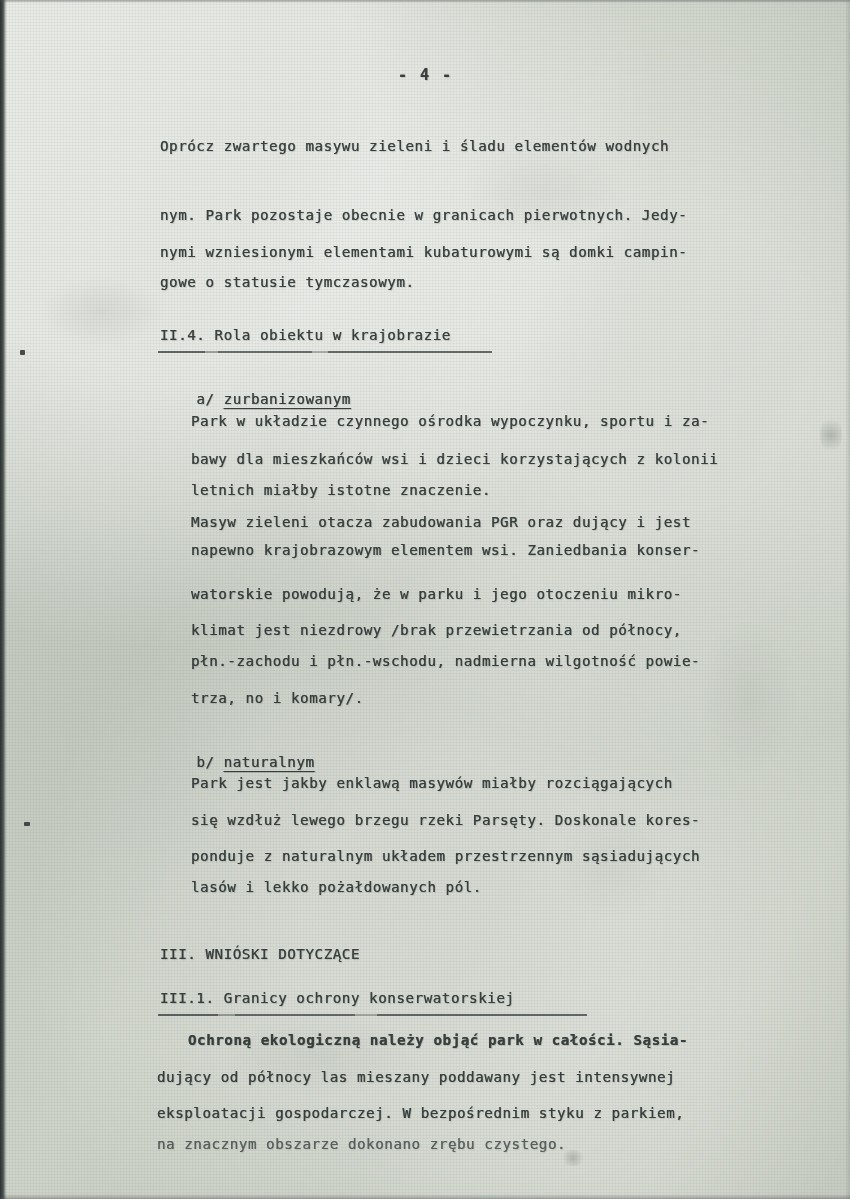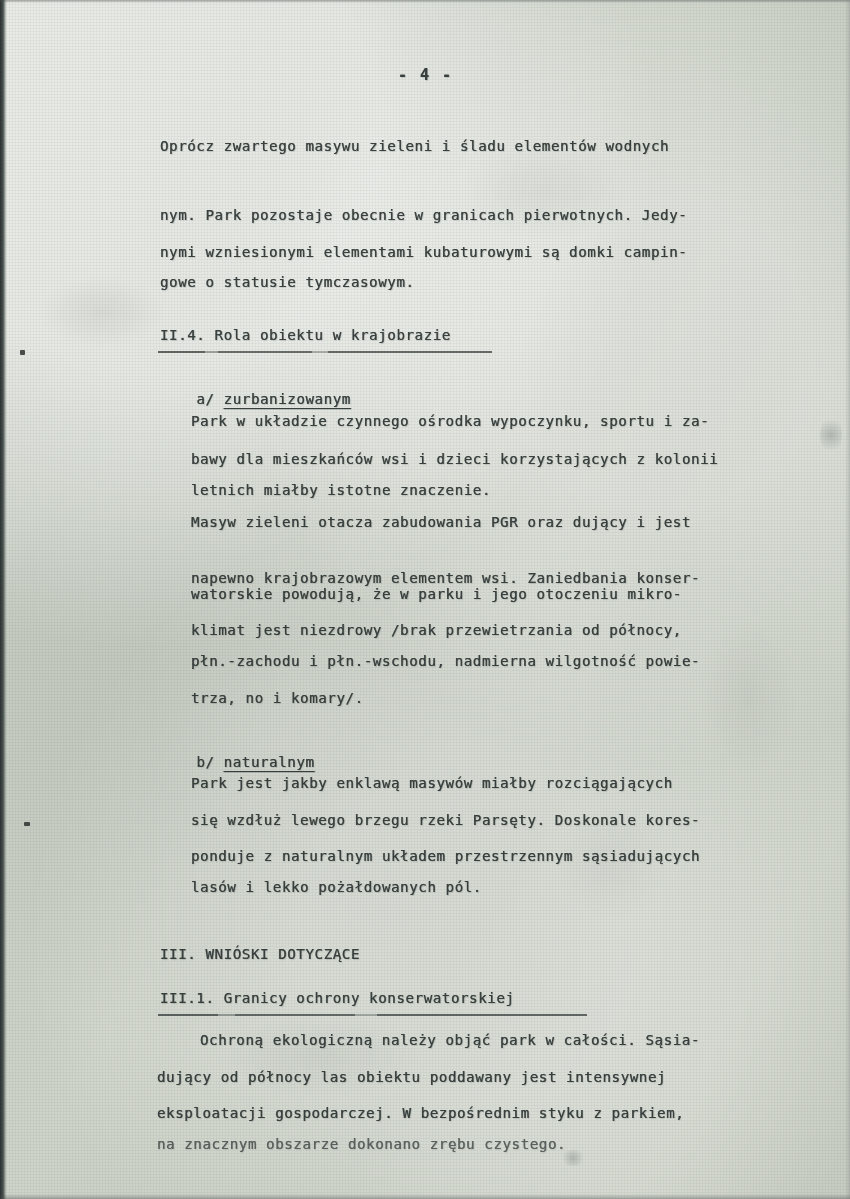--- a/index.html
+++ b/index.html
@@ -133,38 +133,38 @@
 
   <div class="typed" style="left:160px;top:375px;">
     <span>a/ </span><span class="u">zurbanizowanym</span>
   </div>
 
   <div class="typed" style="left:191px;top:413px;">Park w układzie czynnego ośrodka wypoczynku, sportu i za-</div>
   <div class="typed" style="left:191px;top:451px;">bawy dla mieszkańców wsi i dzieci korzystających z kolonii</div>
   <div class="typed" style="left:191px;top:482px;">letnich miałby istotne znaczenie.</div>
 
   <div class="typed" style="left:191px;top:514px;">Masyw zieleni otacza zabudowania PGR oraz dujący i jest</div>
-  <div class="typed" style="left:191px;top:570px;text-align:center;">napewno krajobrazowym elementem wsi. Zaniedbania konser-</div>
+  <div class="typed" style="left:191px;top:542px;text-align:center;">napewno krajobrazowym elementem wsi. Zaniedbania konser-</div>
   <div class="typed" style="left:191px;top:586px;">watorskie powodują, że w parku i jego otoczeniu mikro-</div>
   <div class="typed" style="left:191px;top:622px;">klimat jest niezdrowy /brak przewietrzania od północy,</div>
   <div class="typed" style="left:191px;top:653px;">płn.-zachodu i płn.-wschodu, nadmierna wilgotność powie-</div>
   <div class="typed" style="left:191px;top:690px;">trza, no i komary/.</div>
 
   <div class="typed" style="left:160px;top:738px;">
     <span>b/ </span><span class="u">naturalnym</span>
   </div>
 
   <div class="typed" style="left:191px;top:775px;">Park jest jakby enklawą masywów miałby rozciągających</div>
   <div class="typed" style="left:191px;top:812px;">się wzdłuż lewego brzegu rzeki Parsęty. Doskonale kores-</div>
   <div class="typed" style="left:191px;top:848px;">ponduje z naturalnym układem przestrzennym sąsiadujących</div>
   <div class="typed" style="left:191px;top:879px;">lasów i lekko pożałdowanych pól.</div>
 
   <div class="typed bold" style="left:160px;top:946px;">III. WNIÓSKI DOTYCZĄCE</div>
 
   <div class="typed bold" style="left:160px;top:990px;">III.1. Granicy ochrony konserwatorskiej</div>
   <div class="rule" style="left:158px;top:1014px;width:429px;"></div>
 
-  <div class="typed" style="left:200px;top:1032px;">Ochroną ekologiczną należy objąć park w całości. Sąsia-</div>
-  <div class="typed" style="left:157px;top:1069px;">dujący od północy las obiektu poddawany jest intensywnej</div>
+  <div class="typed" style="left:188px;top:1032px;font-weight:bold;">Ochroną ekologiczną należy objąć park w całości. Sąsia-</div>
+  <div class="typed" style="left:157px;top:1069px;">dujący od północy las mieszany poddawany jest intensywnej</div>
   <div class="typed" style="left:157px;top:1105px;">eksploatacji gospodarczej. W bezpośrednim styku z parkiem,</div>
   <div class="typed faint" style="left:157px;top:1136px;">na znacznym obszarze dokonano zrębu czystego.</div>
 
 </div>
 
 </body></html>

